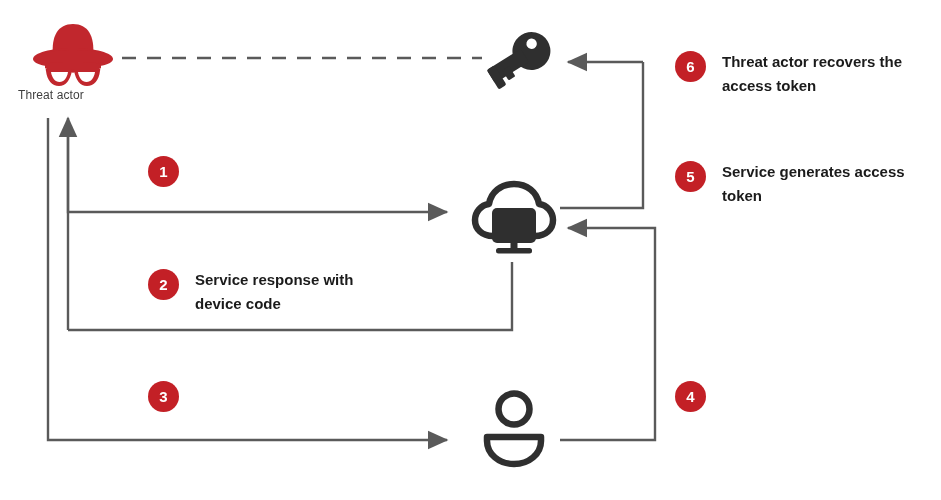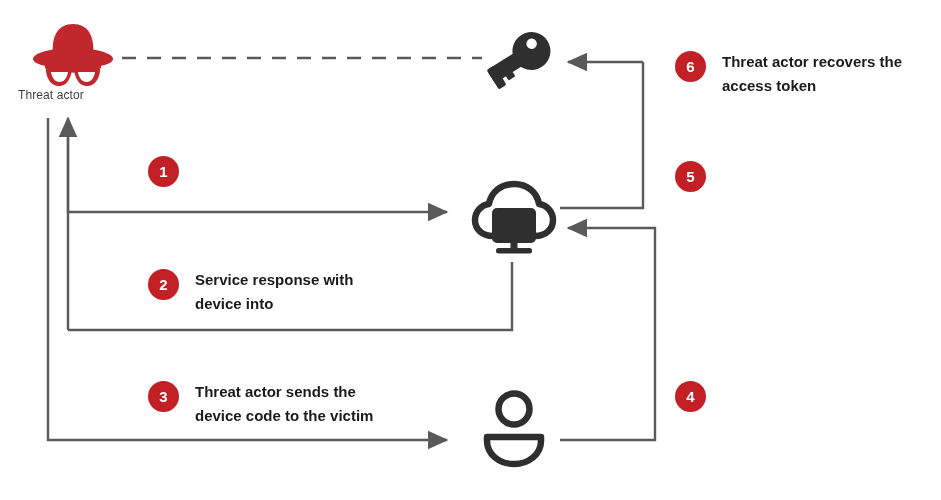--- a/index.html
+++ b/index.html
@@ -177,35 +177,35 @@
     </svg>
   </div>
 
   <div class="step" style="left:148px; top:155px; width:270px;">
     <div class="step-badge">1</div>
   </div>
 
   <div class="step" style="left:148px; top:268px; width:270px;">
     <div class="step-badge">2</div>
     <div class="step-text">Service response with
-device into</div>
+device code</div>
   </div>
 
   <div class="step" style="left:148px; top:380px; width:285px;">
     <div class="step-badge">3</div>
-    <div class="step-text">Threat actor sends the
-device code to the victim</div>
   </div>
 
   <div class="step" style="left:675px; top:380px; width:262px;">
     <div class="step-badge">4</div>
   </div>
 
   <div class="step" style="left:675px; top:160px; width:262px;">
     <div class="step-badge">5</div>
+    <div class="step-text">Service generates access
+token</div>
   </div>
 
   <div class="step" style="left:675px; top:50px; width:262px;">
     <div class="step-badge">6</div>
     <div class="step-text">Threat actor recovers the
 access token</div>
   </div>
 
 </div>
 

